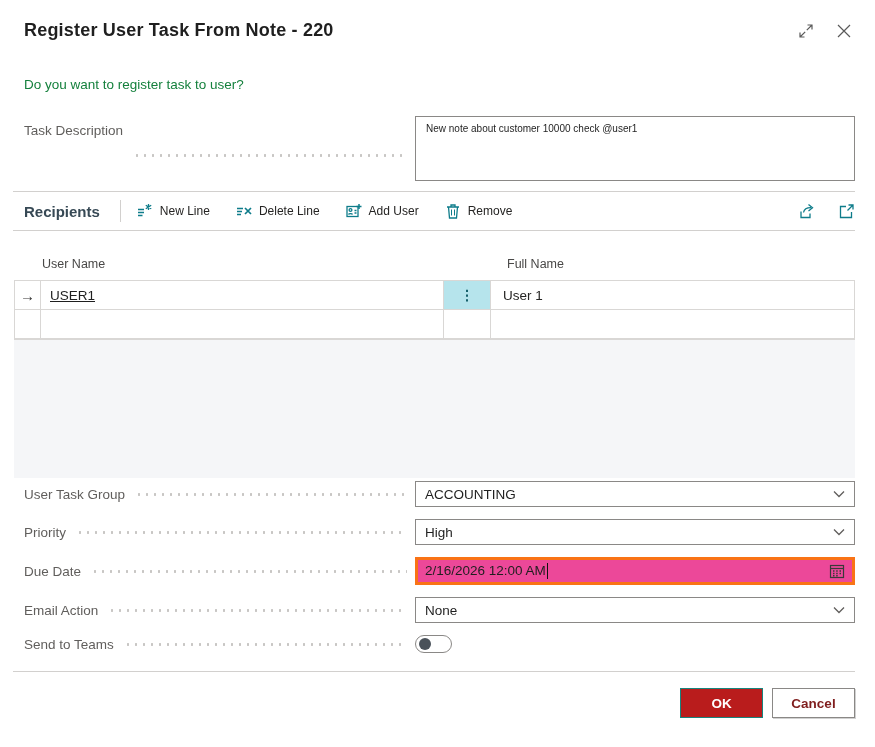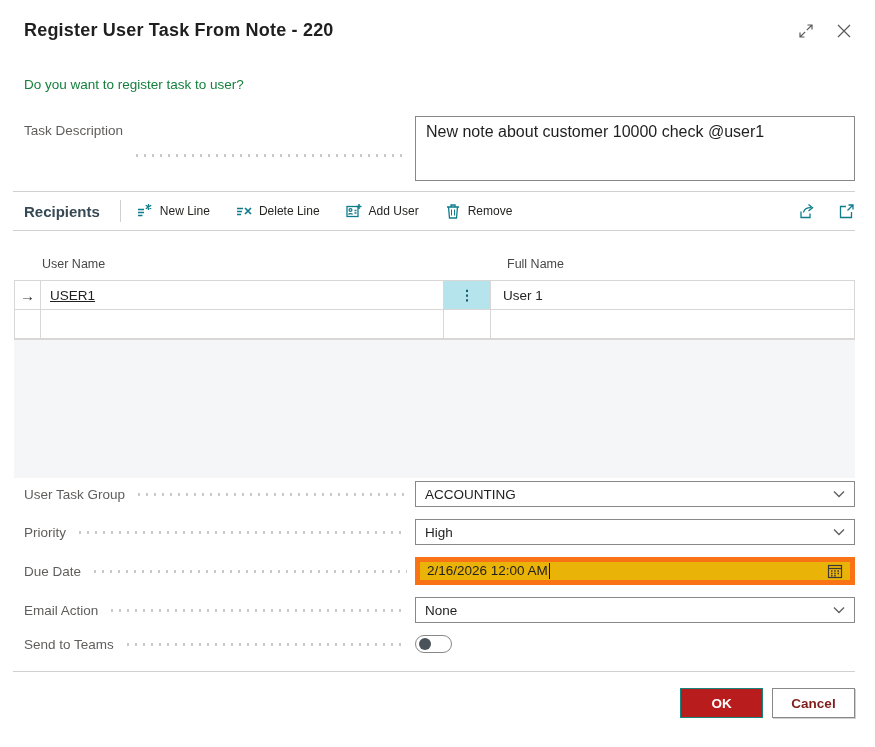--- a/index.html
+++ b/index.html
@@ -33,21 +33,21 @@
     background-size: 8px 3px; background-repeat: repeat-x; background-position: left center;
   }
   .control { width: 440px; flex: 0 0 440px; }
   
   .task-row { margin-top: 24px; align-items: flex-start; }
   .task-row .field-label { margin-top: 7px; }
   .task-row .leader { margin-top: 13px; }
   textarea.task-box {
     width: 440px; height: 65px; resize: none;
     border: 1px solid #8a8886; background: #fff;
-    font-family: "Liberation Sans", sans-serif; font-size: 16px; color: #1f1f1f;
+    font-family: "Liberation Sans", sans-serif; font-size: 10px; color: #1f1f1f;
     padding: 6px 10px; outline: none;
   }
   
   .hr { border-top: 1px solid #d2d0ce; margin: 0 20px 0 13px; }
   .hr-1 { margin-top: 10px; }
   
   .rec-bar {
     display: flex; align-items: center;
     padding: 0 20px 0 24px; height: 38px;
   }
@@ -89,21 +89,21 @@
   
   .fields { margin-top: 3px; }
   .fields .field-row { margin-bottom: 12px; }
   .sel {
     height: 26px; border: 1px solid #8a8886; background: #fff;
     display: flex; align-items: center; justify-content: space-between;
     padding: 0 9px; font-size: 13.5px; color: #1f1f1f; cursor: pointer; gap: 36px;
   }
   .sel .chev { width: 12px; height: 8px; display: inline-flex; margin-left: 6px; }
   .datebox {
-    height: 28px; border: 5px solid #f97316; background: #eab308;
+    height: 28px; border: 3px solid #f97316; background: #ec4899;
     display: flex; align-items: center; justify-content: space-between;
     padding: 0 7px; font-size: 13.5px; color: #1f1f1f; cursor: text;
   }
   .caret { display: inline-block; width: 1px; height: 16px; background: #111; margin-left: 1px; vertical-align: middle; }
   .datebox .cal { width: 16px; height: 16px; display: inline-flex; cursor: pointer; }
   
   .toggle {
     width: 37px; height: 18px; border: 1px solid #8a8886; border-radius: 10px;
     background: #fff; position: relative; cursor: pointer;
   }

